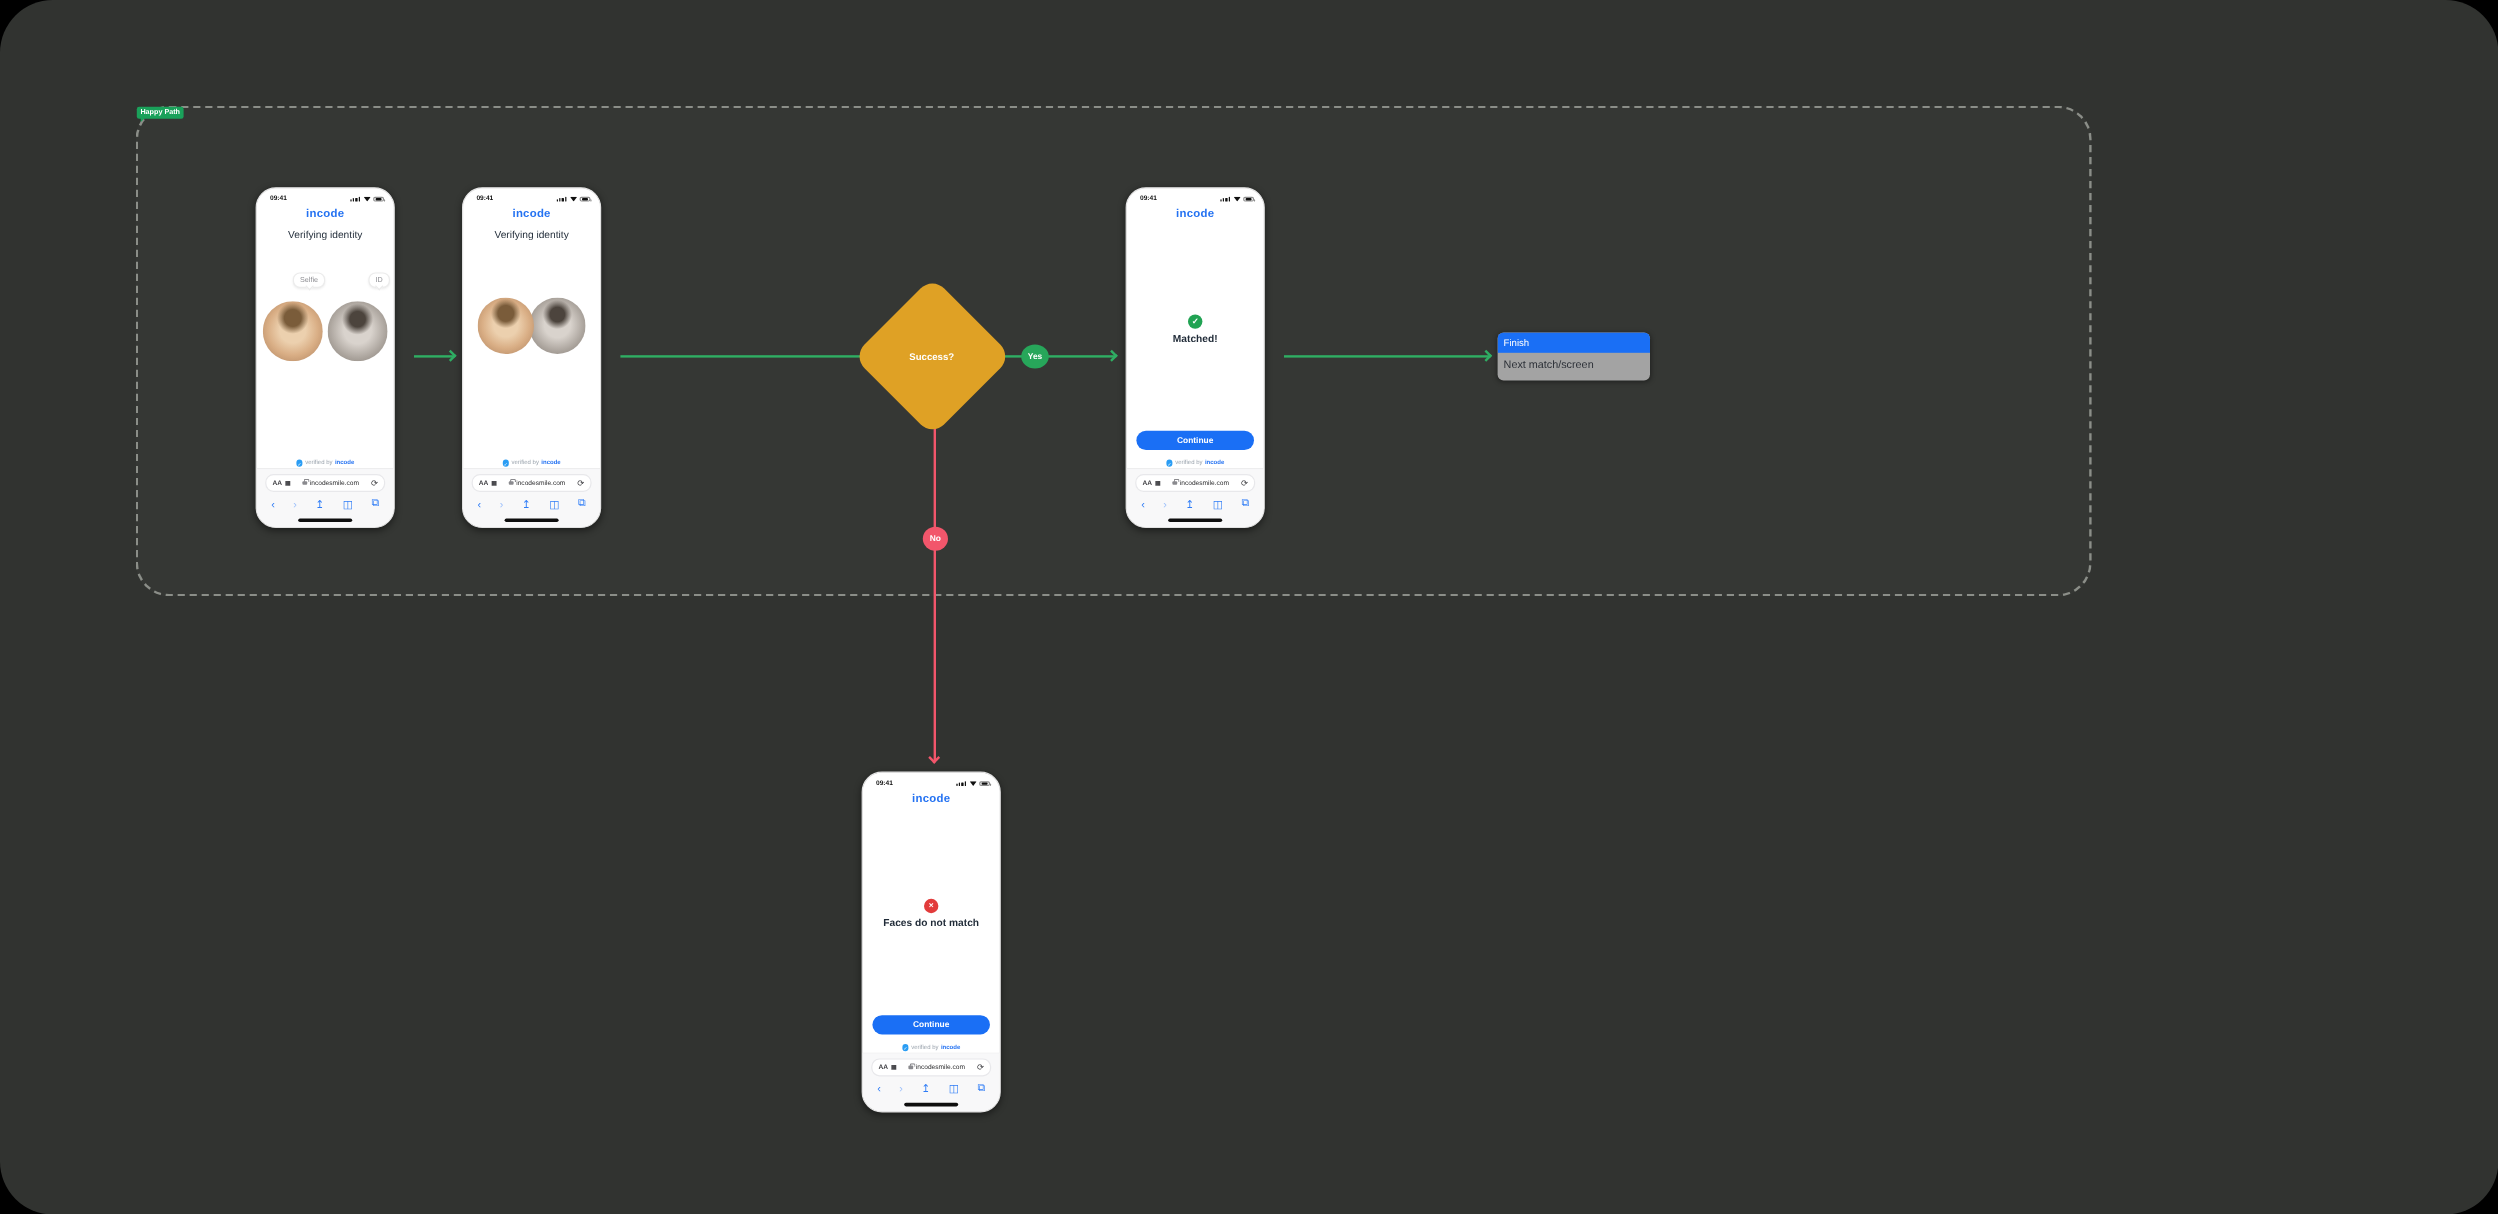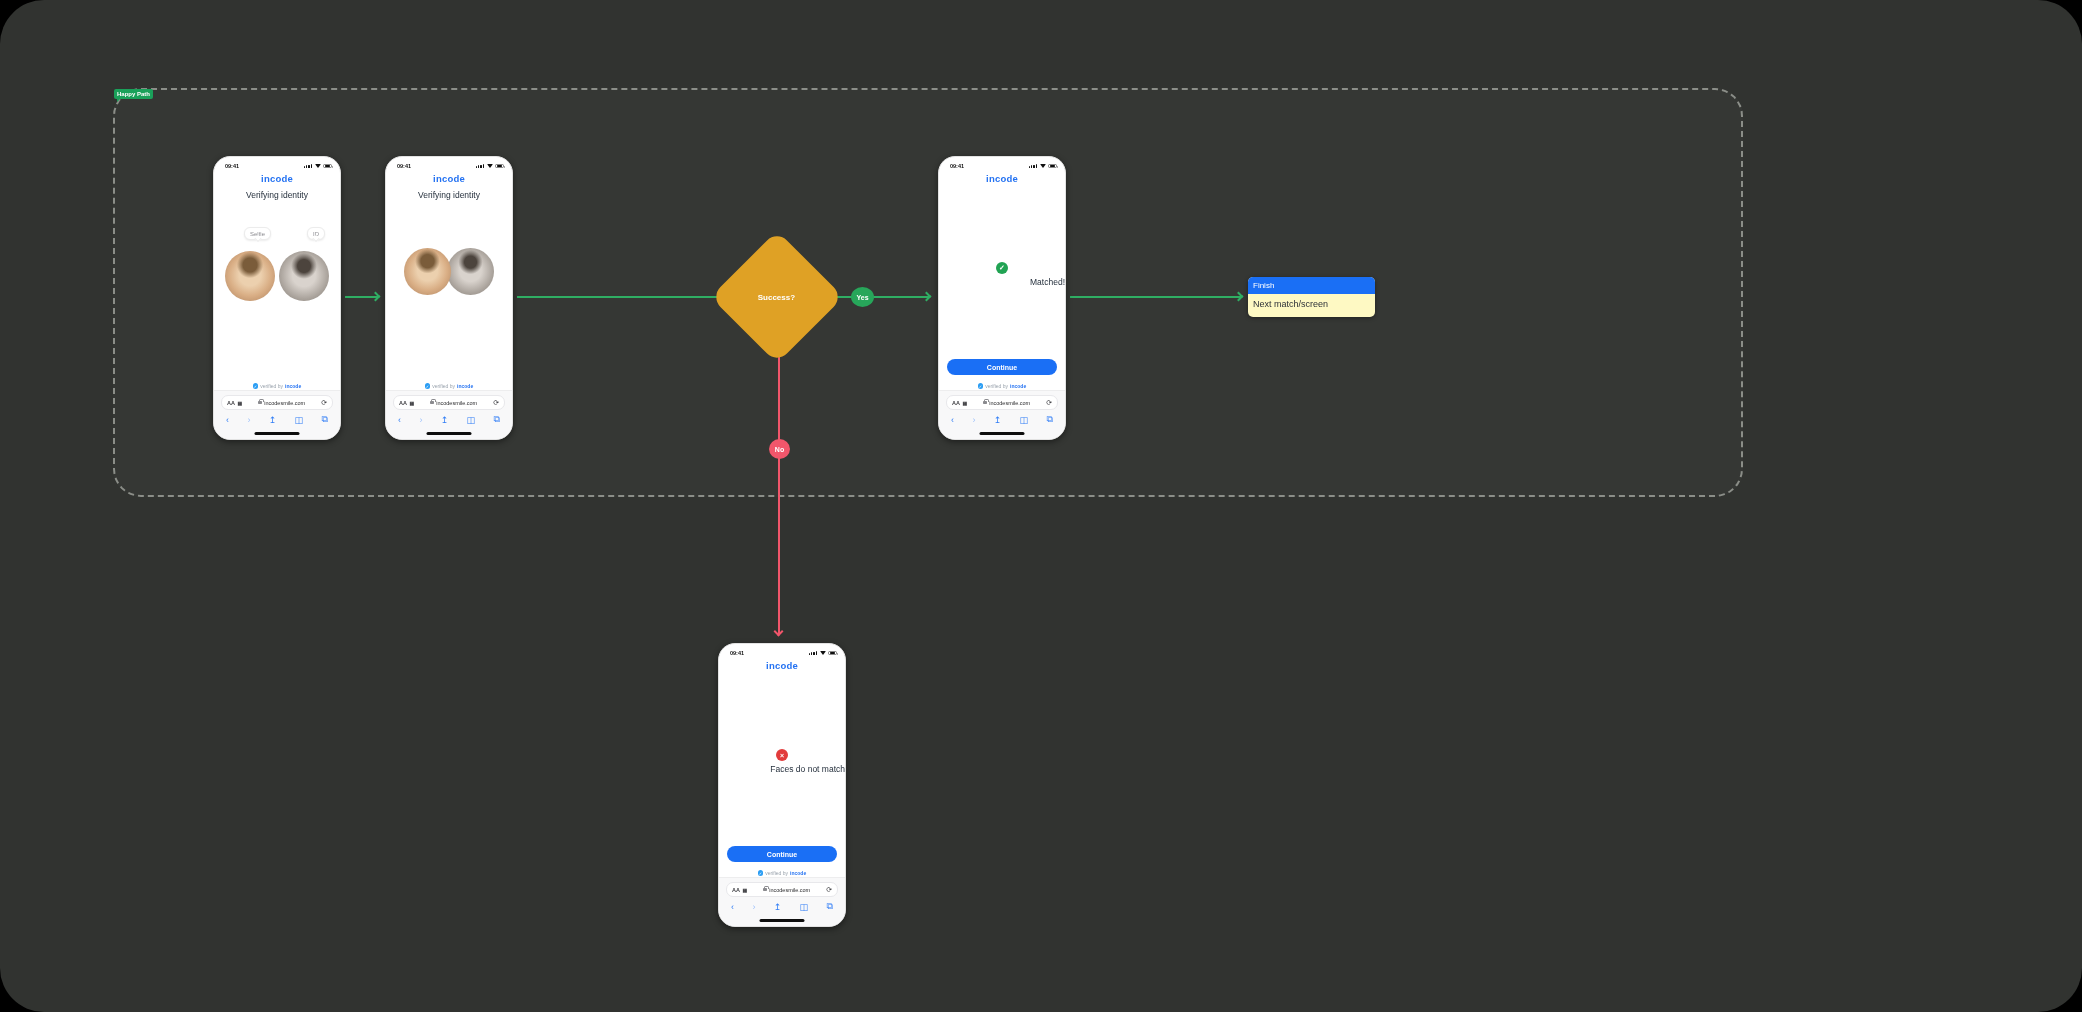--- a/index.html
+++ b/index.html
@@ -9,21 +9,21 @@
 
   
   .section { position:absolute; left:113px; top:88px; width:1630px; height:409px;
              border:2px dashed #8b8e88; border-radius:28px; background:rgba(255,255,255,0.025); }
   .section-tag { position:absolute; left:114px; top:89px; background:#1aa15a; color:#fff;
                  font-size:6px; font-weight:700; padding:2px 3px; border-radius:2px; z-index:5; line-height:1; }
   .section-tag:after { content:""; position:absolute; left:3px; bottom:-3px; width:4px; height:4px;
                  background:#1aa15a; clip-path:polygon(0 0,100% 0,0 100%); }
 
   
-  .phone { position:absolute; width:128px; height:284px; background:#fff; border-radius:17px;
+  .phone { position:absolute; width:116px; height:284px; background:#fff; border-radius:17px;
            border:1px solid #e2e2e2; box-shadow:0 2px 6px rgba(0,0,0,.45); z-index:3; }
   .statusbar { position:absolute; top:6px; left:11px; right:8px; display:flex;
                justify-content:space-between; align-items:center; font-size:5.5px; font-weight:700; color:#101010; }
   .sicons { display:inline-flex; align-items:center; }
   .sig { display:inline-flex; align-items:flex-end; gap:1px; }
   .sig i { display:block; width:1.3px; background:#101010; border-radius:.5px; }
   .sig i:nth-child(1){height:2.2px} .sig i:nth-child(2){height:3px}
   .sig i:nth-child(3){height:3.8px} .sig i:nth-child(4){height:4.6px}
   .wifi { width:0; height:0; border-left:3.2px solid transparent; border-right:3.2px solid transparent;
           border-top:4.6px solid #101010; margin-left:2.5px; border-radius:1px; }
@@ -57,22 +57,22 @@
   .avatars.ovl .av { width:47px; height:47px; }
   .avatars.ovl .av + .av { margin-left:-4px; position:relative; z-index:-0; }
   .avatars.ovl { top:91px; }
   .avatars.ovl .av.selfie { position:relative; z-index:2; }
 
   .result-icon { position:absolute; top:105px; left:50%; transform:translateX(-50%);
                  width:12px; height:12px; border-radius:50%; color:#fff; font-size:7px;
                  display:flex; align-items:center; justify-content:center; font-weight:700; }
   .result-icon.ok { background:#21a353; }
   .result-icon.err { background:#e23b3b; }
-  .result-text { position:absolute; top:120px; left:0; right:0; text-align:right;
-                 font-size:8.5px; font-weight:400; color:#1f2a37; }
+  .result-text { position:absolute; top:120px; left:0; right:0; text-align:center;
+                 font-size:8.5px; font-weight:700; color:#1f2a37; }
 
   .cta { position:absolute; left:8px; right:8px; top:202px; height:16px; background:#1a6ff5;
          border-radius:8px; color:#fff; font-size:7px; font-weight:600;
          display:flex; align-items:center; justify-content:center; border:none; }
 
   .verified { position:absolute; top:226px; left:0; right:0; display:flex; gap:2px;
               align-items:center; justify-content:center; font-size:5px; color:#9aa3ad; }
   .vdot { width:5.5px; height:5.5px; border-radius:50%; background:#2a9df4; color:#fff;
           font-size:4px; display:flex; align-items:center; justify-content:center; }
   .vbrand { color:#2472f2; font-weight:700; }
@@ -106,21 +106,21 @@
              border-radius:14px; transform:rotate(45deg); z-index:2;
              display:flex; align-items:center; justify-content:center; }
   .diamond span { transform:rotate(-45deg); color:#fff; font-size:8px; font-weight:700; }
 
   .edge-badge { position:absolute; color:#fff; font-size:7px; font-weight:700; z-index:2;
                 display:flex; align-items:center; justify-content:center; border-radius:50%; }
   .badge-yes { left:851px; top:287px; width:23px; height:20px; background:#27a65a; }
   .badge-no  { left:769px; top:439px; width:21px; height:20px; background:#f2566b; }
 
   .finish-card { position:absolute; left:1248px; top:277px; width:127px; border-radius:5px;
-                 overflow:hidden; box-shadow:0 1px 4px rgba(0,0,0,.4); z-index:3; background:#fef9c3; }
+                 overflow:hidden; box-shadow:0 1px 4px rgba(0,0,0,.4); z-index:3; background:#a3a3a3; }
   .finish-head { background:#1a6ff5; color:#fff; font-size:8px; font-weight:500;
                  padding:3.5px 5px; line-height:1.2; }
   .finish-body { color:#2d3138; font-size:9px; padding:5px 5px 7px; line-height:1.3; }
 </style>
 </head>
 <body>
 
 <div class="stage">
   <div class="canvas"></div>
 

